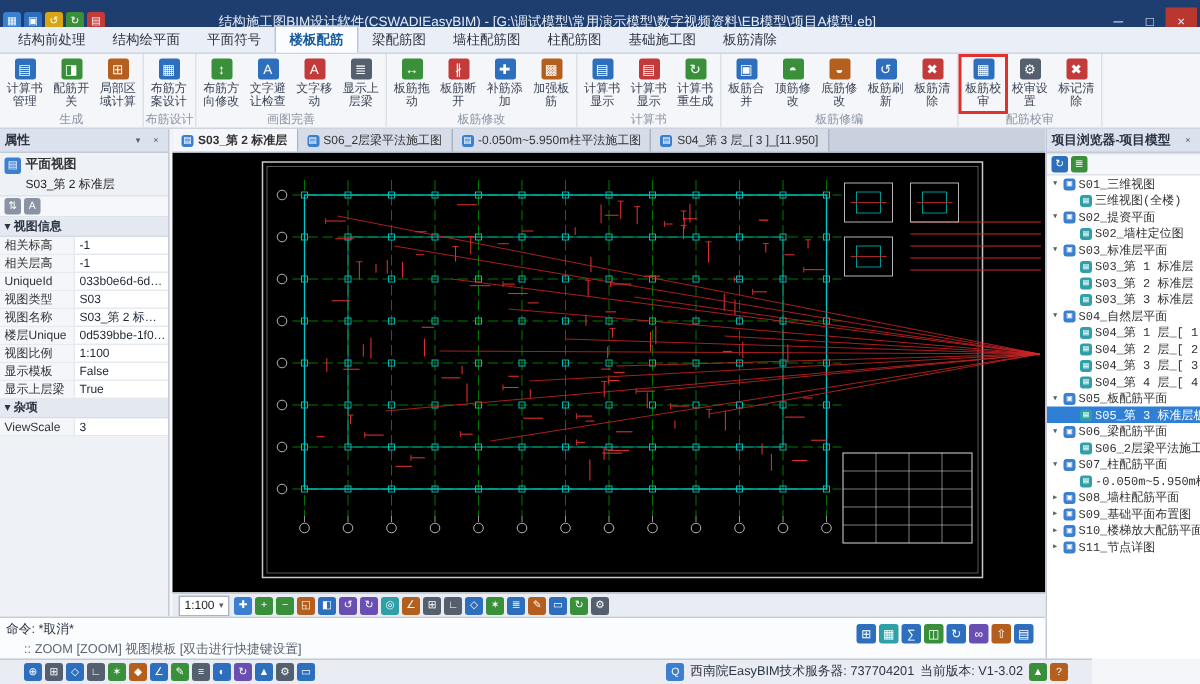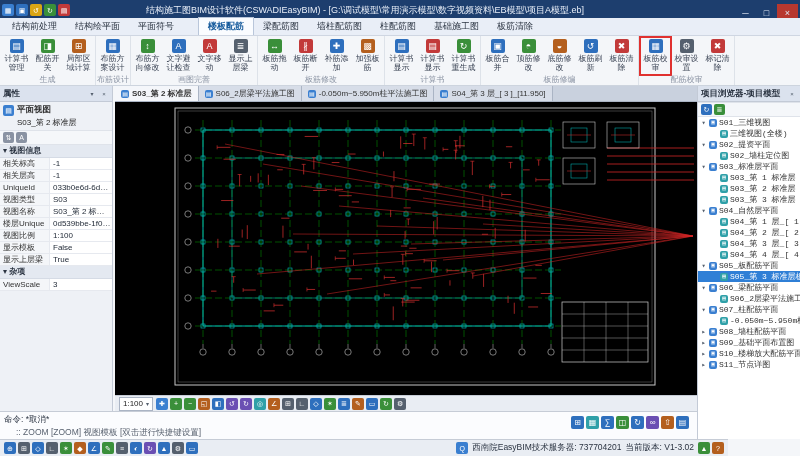--- a/index.html
+++ b/index.html
@@ -3,31 +3,31 @@
 <meta charset="utf-8">
 <style>
   html,body{margin:0;padding:0;}
   body{width:800px;height:456px;position:relative;overflow:hidden;background:#f4f6f9;
        font-family:"Liberation Sans","DejaVu Sans",sans-serif;font-size:9px;color:#333;}
   .irow{display:inline-flex;gap:2px;align-items:center;}
   .icn{display:inline-flex;align-items:center;justify-content:center;color:#fff;border-radius:2px;
        width:12px;height:12px;font-size:8px;flex:none;line-height:1;}
   
   #titlebar{position:absolute;left:0;top:0;width:800px;height:18px;background:#1d3e6e;display:flex;
-            align-items:flex-start;color:#fff;padding:4px 2px;box-sizing:border-box;}
+            align-items:center;color:#fff;padding:14px 2px;box-sizing:border-box;}
   .tb-title{position:absolute;left:0;right:70px;text-align:center;font-size:9px;color:#e8eef8;pointer-events:none;
             white-space:nowrap;overflow:hidden;}
   .wbtns{margin-left:auto;display:flex;}
   .wb{width:21px;height:18px;line-height:18px;text-align:center;font-size:9px;color:#dfe7f3;cursor:default;}
   .wb.close{background:#b8382f;}
   
   #menutabs{position:absolute;left:0;top:18px;width:800px;height:18px;background:#e9eef7;
             border-bottom:1px solid #cfd6e2;display:flex;align-items:flex-end;padding-left:3px;box-sizing:border-box;}
   .mtab{padding:0 9px;height:17px;line-height:17px;font-size:9px;color:#2b3442;white-space:nowrap;}
-  .mtab.active{background:#fafcff;border:1px solid #b9c6da;border-bottom:none;color:#155a9c;font-weight:bold;margin-left:15px;}
+  .mtab.active{background:#fafcff;border:1px solid #b9c6da;border-bottom:none;color:#155a9c;font-weight:bold;}
   
   #ribbon{position:absolute;left:0;top:36px;width:800px;height:50px;background:#f4f6f9;
           border-bottom:1px solid #cdd4de;display:flex;overflow:hidden;box-sizing:border-box;}
   .rgroup{display:flex;flex-direction:column;border-right:1px solid #dde2e9;padding:1px 1px 0;flex:none;}
   .rbtns{display:flex;flex:1;}
   .rbtn{width:31px;display:flex;flex-direction:column;align-items:center;padding-top:2px;cursor:default;}
   .rbtn .icn{width:14px;height:14px;font-size:9px;margin-bottom:1px;}
   .rbtn .lbl{font-size:8px;line-height:9px;text-align:center;color:#3b4455;}
   .rbtn.hl{outline:2px solid #e0312f;outline-offset:-1px;}
   .rlabel{font-size:8px;color:#8a93a3;text-align:center;height:10px;line-height:10px;white-space:nowrap;}
@@ -79,21 +79,21 @@
   .scale-select .chev{font-size:6px;color:#55606e;}
   
   #commandarea{position:absolute;left:0;top:411px;width:697px;height:28px;background:#fbfcfe;
                border-top:1px solid #c6ccd6;box-sizing:border-box;padding:1px 4px;}
   .cline{font-size:8.5px;line-height:13px;color:#2b3442;white-space:nowrap;overflow:hidden;}
   .cline.c2{color:#5a6370;margin-left:12px;}
   #cicons{position:absolute;right:8px;top:4px;}
   #cicons .icn{width:13px;height:13px;font-size:8px;}
   
   #statusbar{position:absolute;left:0;top:439px;width:728px;height:17px;background:#e9edf3;
-             border-top:1px solid #c6ccd6;display:flex;align-items:center;padding:0 4px;box-sizing:border-box;gap:2px;}
+             border-top:1px solid #c6ccd6;display:flex;align-items:center;padding:0 16px;box-sizing:border-box;gap:2px;}
   .sspacer{flex:1;}
   .stext{font-size:8.5px;color:#2b3442;display:flex;align-items:center;gap:4px;white-space:nowrap;}
 </style>
 </head>
 <body>
 
 <div id="titlebar">
   <span id="quickicons" class="irow">
       <span class="icn" style="background: rgb(58, 127, 208); width: 12px; height: 12px; font-size: 7px;">▦</span>
       <span class="icn" style="background: rgb(46, 111, 189); width: 12px; height: 12px; font-size: 7px;">▣</span>

